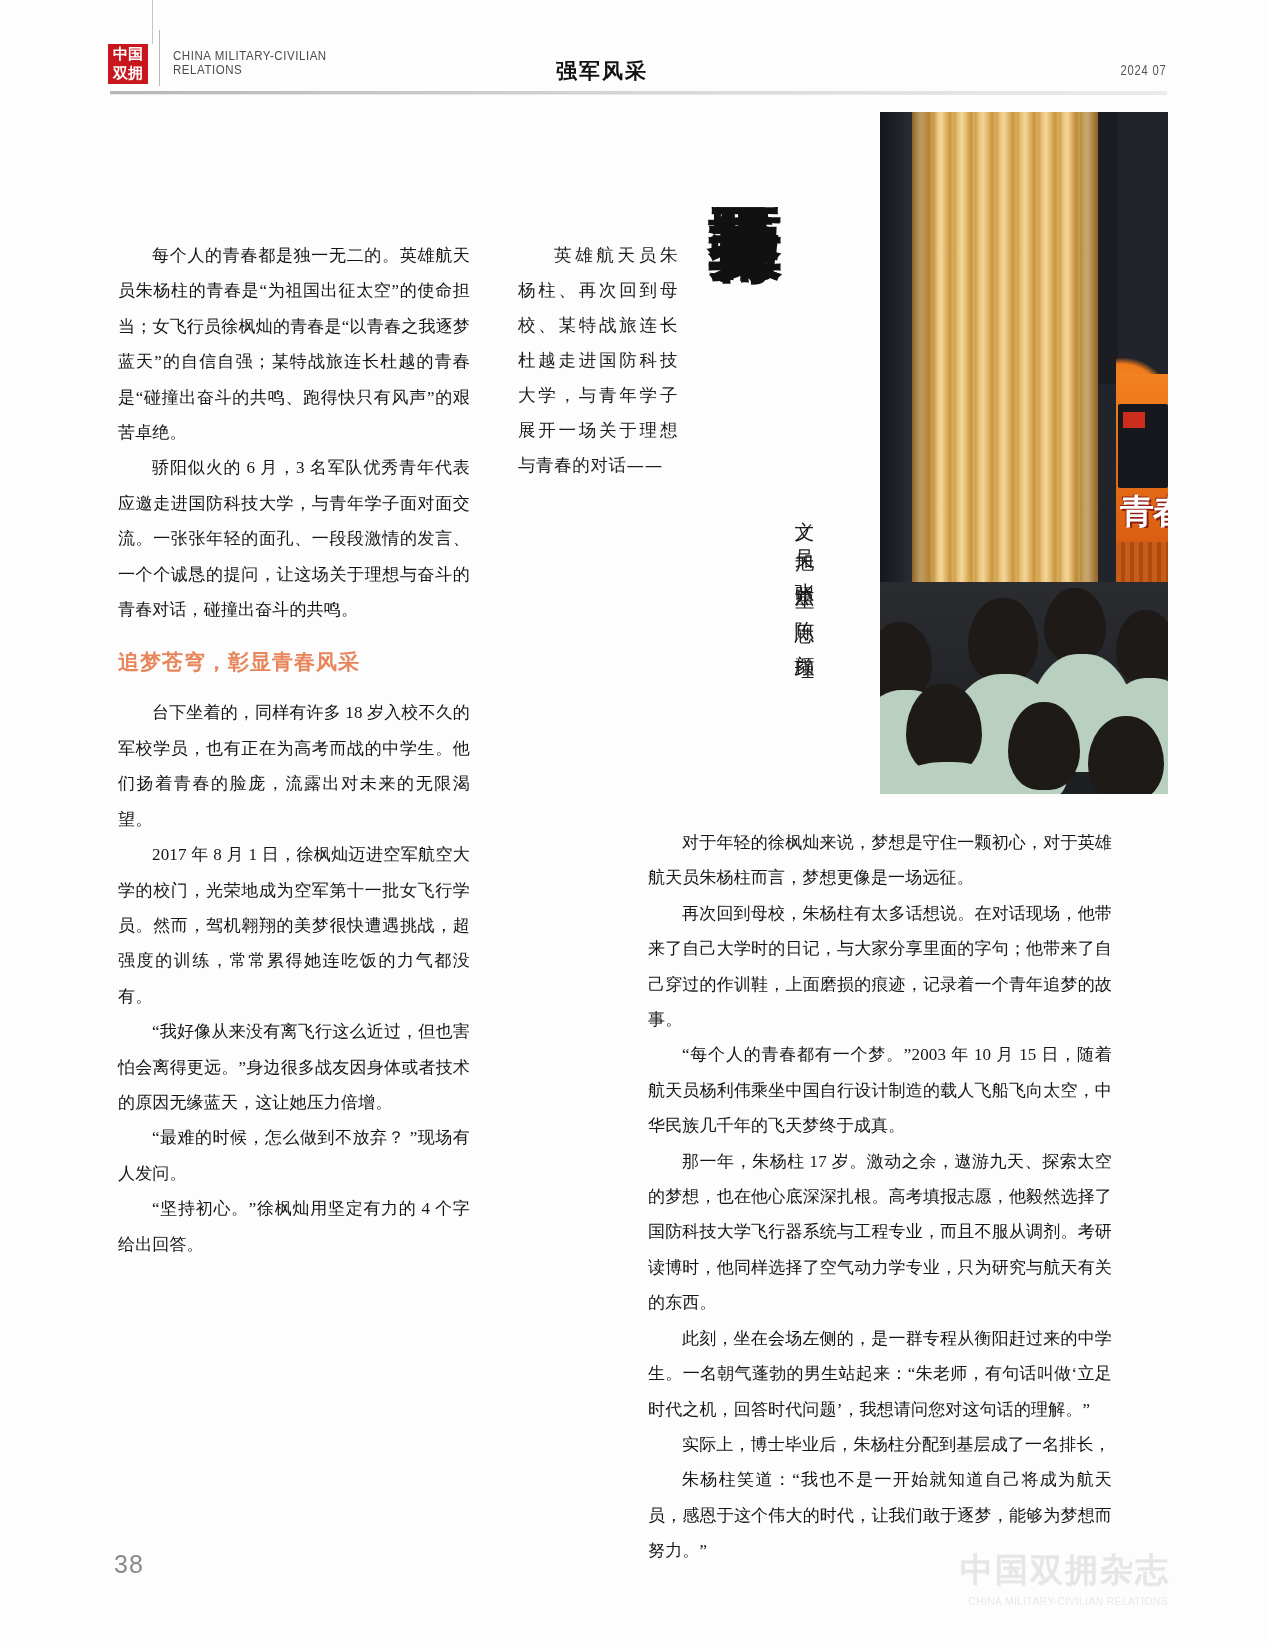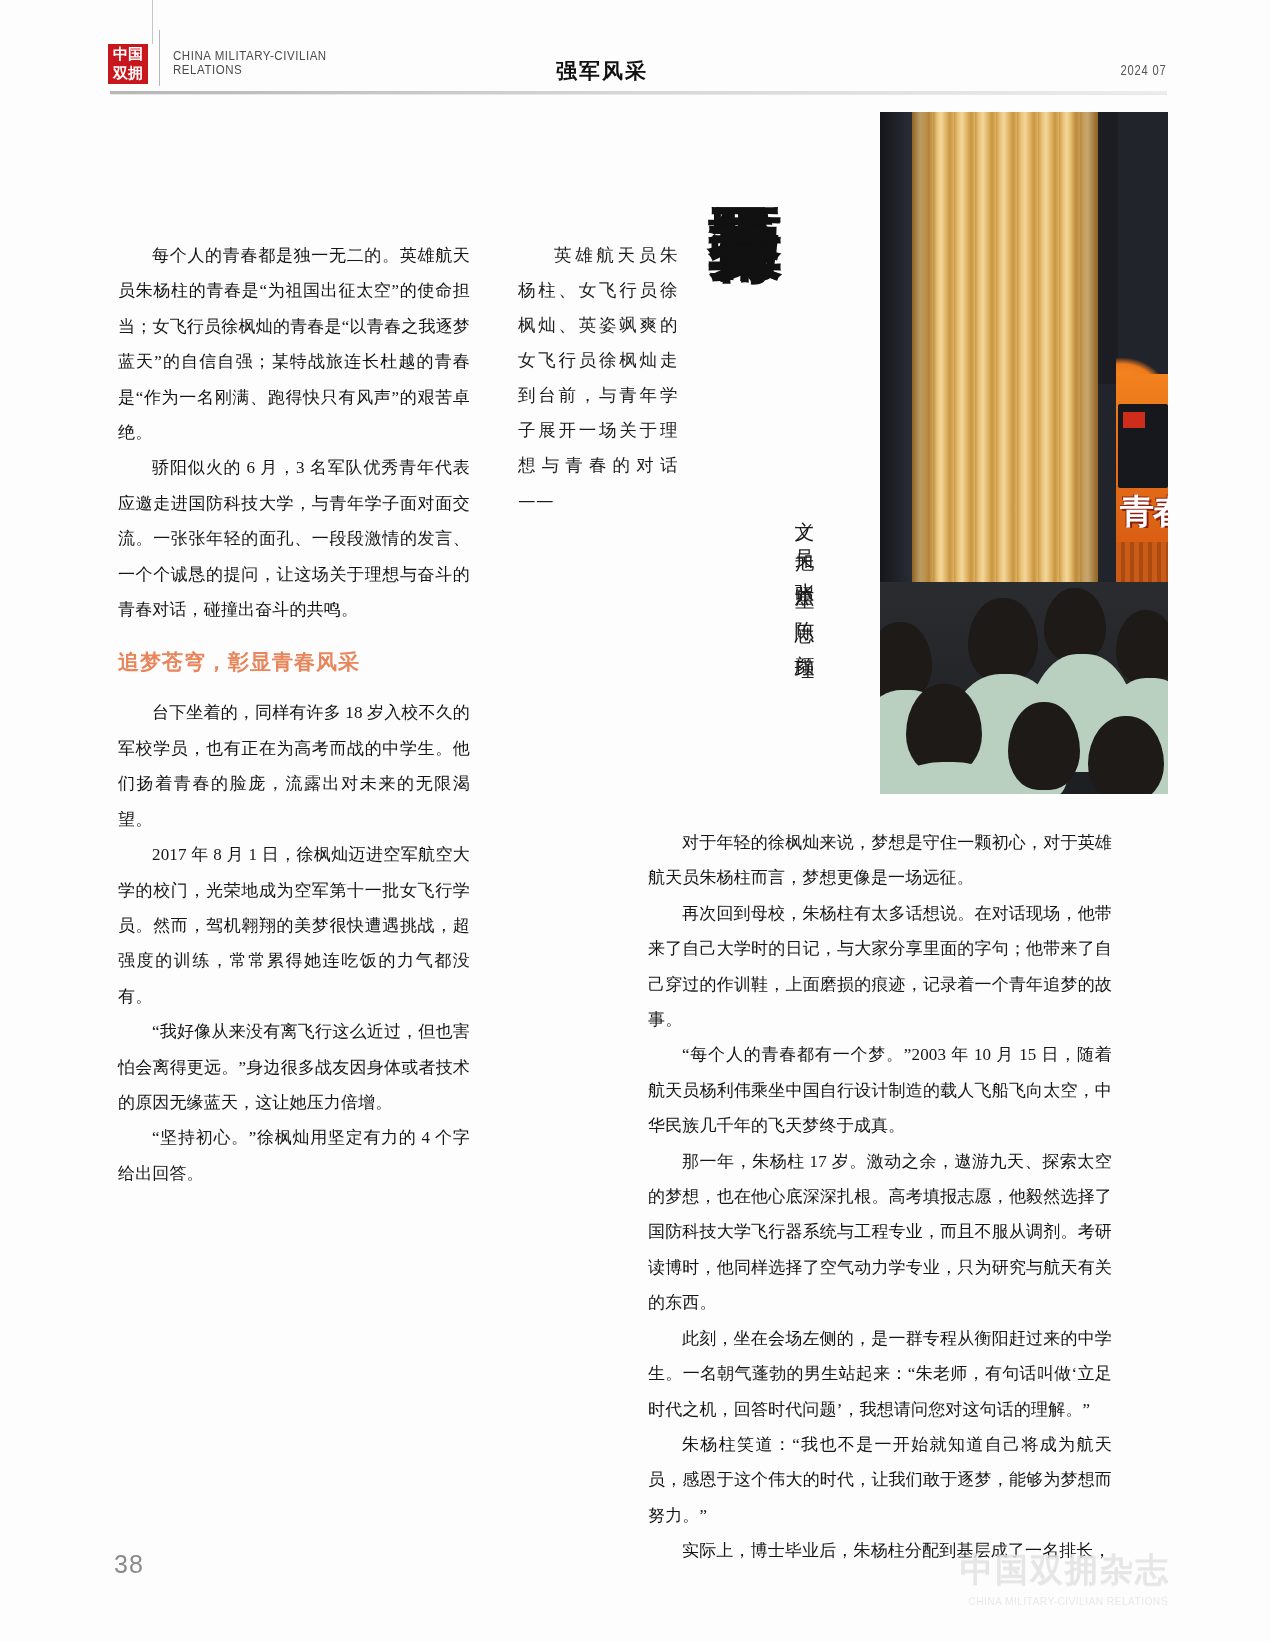--- a/index.html
+++ b/index.html
@@ -372,40 +372,41 @@
       <div class="shoulder" style="left:2px;   top:180px; width:132px; height:60px;"></div>
 
       <div class="head" style="left:128px; top:120px; width:72px;  height:88px;"></div>
       <div class="head" style="left:208px; top:134px; width:76px;  height:86px;"></div>
     </div>
   </div>
 
   <div class="headline">策马扬鞭正青春</div>
   <div class="byline">文／吴旭 张照星 陈思 颜瑾</div>
 
-  <div class="standfirst">英雄航天员朱杨柱、女飞行员徐枫灿、英姿飒爽的女飞行员徐枫灿走到台前，与青年学子展开一场关于理想与青春的对话——</div>
+  <div class="standfirst">英雄航天员朱杨柱、再次回到母校、某特战旅连长杜越走进国防科技大学，与青年学子展开一场关于理想与青春的对话——</div>
 
   <div class="col col-left">
-    <p>每个人的青春都是独一无二的。英雄航天员朱杨柱的青春是“为祖国出征太空”的使命担当；女飞行员徐枫灿的青春是“以青春之我逐梦蓝天”的自信自强；某特战旅连长杜越的青春是“作为一名刚满、跑得快只有风声”的艰苦卓绝。</p>
+    <p>每个人的青春都是独一无二的。英雄航天员朱杨柱的青春是“为祖国出征太空”的使命担当；女飞行员徐枫灿的青春是“以青春之我逐梦蓝天”的自信自强；某特战旅连长杜越的青春是“碰撞出奋斗的共鸣、跑得快只有风声”的艰苦卓绝。</p>
     <p>骄阳似火的 6 月，3 名军队优秀青年代表应邀走进国防科技大学，与青年学子面对面交流。一张张年轻的面孔、一段段激情的发言、一个个诚恳的提问，让这场关于理想与奋斗的青春对话，碰撞出奋斗的共鸣。</p>
     <p class="section-head">追梦苍穹，彰显青春风采</p>
     <p>台下坐着的，同样有许多 18 岁入校不久的军校学员，也有正在为高考而战的中学生。他们扬着青春的脸庞，流露出对未来的无限渴望。</p>
     <p>2017 年 8 月 1 日，徐枫灿迈进空军航空大学的校门，光荣地成为空军第十一批女飞行学员。然而，驾机翱翔的美梦很快遭遇挑战，超强度的训练，常常累得她连吃饭的力气都没有。</p>
     <p>“我好像从来没有离飞行这么近过，但也害怕会离得更远。”身边很多战友因身体或者技术的原因无缘蓝天，这让她压力倍增。</p>
+    <p>“最难的时候，怎么做到不放弃？ ”现场有人发问。</p>
     <p>“坚持初心。”徐枫灿用坚定有力的 4 个字给出回答。</p>
   </div>
 
   <div class="col col-right">
     <p>对于年轻的徐枫灿来说，梦想是守住一颗初心，对于英雄航天员朱杨柱而言，梦想更像是一场远征。</p>
     <p>再次回到母校，朱杨柱有太多话想说。在对话现场，他带来了自己大学时的日记，与大家分享里面的字句；他带来了自己穿过的作训鞋，上面磨损的痕迹，记录着一个青年追梦的故事。</p>
     <p>“每个人的青春都有一个梦。”2003 年 10 月 15 日，随着航天员杨利伟乘坐中国自行设计制造的载人飞船飞向太空，中华民族几千年的飞天梦终于成真。</p>
     <p>那一年，朱杨柱 17 岁。激动之余，遨游九天、探索太空的梦想，也在他心底深深扎根。高考填报志愿，他毅然选择了国防科技大学飞行器系统与工程专业，而且不服从调剂。考研读博时，他同样选择了空气动力学专业，只为研究与航天有关的东西。</p>
     <p>此刻，坐在会场左侧的，是一群专程从衡阳赶过来的中学生。一名朝气蓬勃的男生站起来：“朱老师，有句话叫做‘立足时代之机，回答时代问题’，我想请问您对这句话的理解。”</p>
+    <p>实际上，博士毕业后，朱杨柱分配到基层成了一名排长，</p>
     <p>朱杨柱笑道：“我也不是一开始就知道自己将成为航天员，感恩于这个伟大的时代，让我们敢于逐梦，能够为梦想而努力。”</p>
-    <p>实际上，博士毕业后，朱杨柱分配到基层成了一名排长，</p>
   </div>
 
   <div class="folio">38</div>
   <div class="watermark">
     <div class="wm-cn">中国双拥杂志</div>
     <div class="wm-en">CHINA MILITARY-CIVILIAN RELATIONS</div>
   </div>
 
 </div>
 

